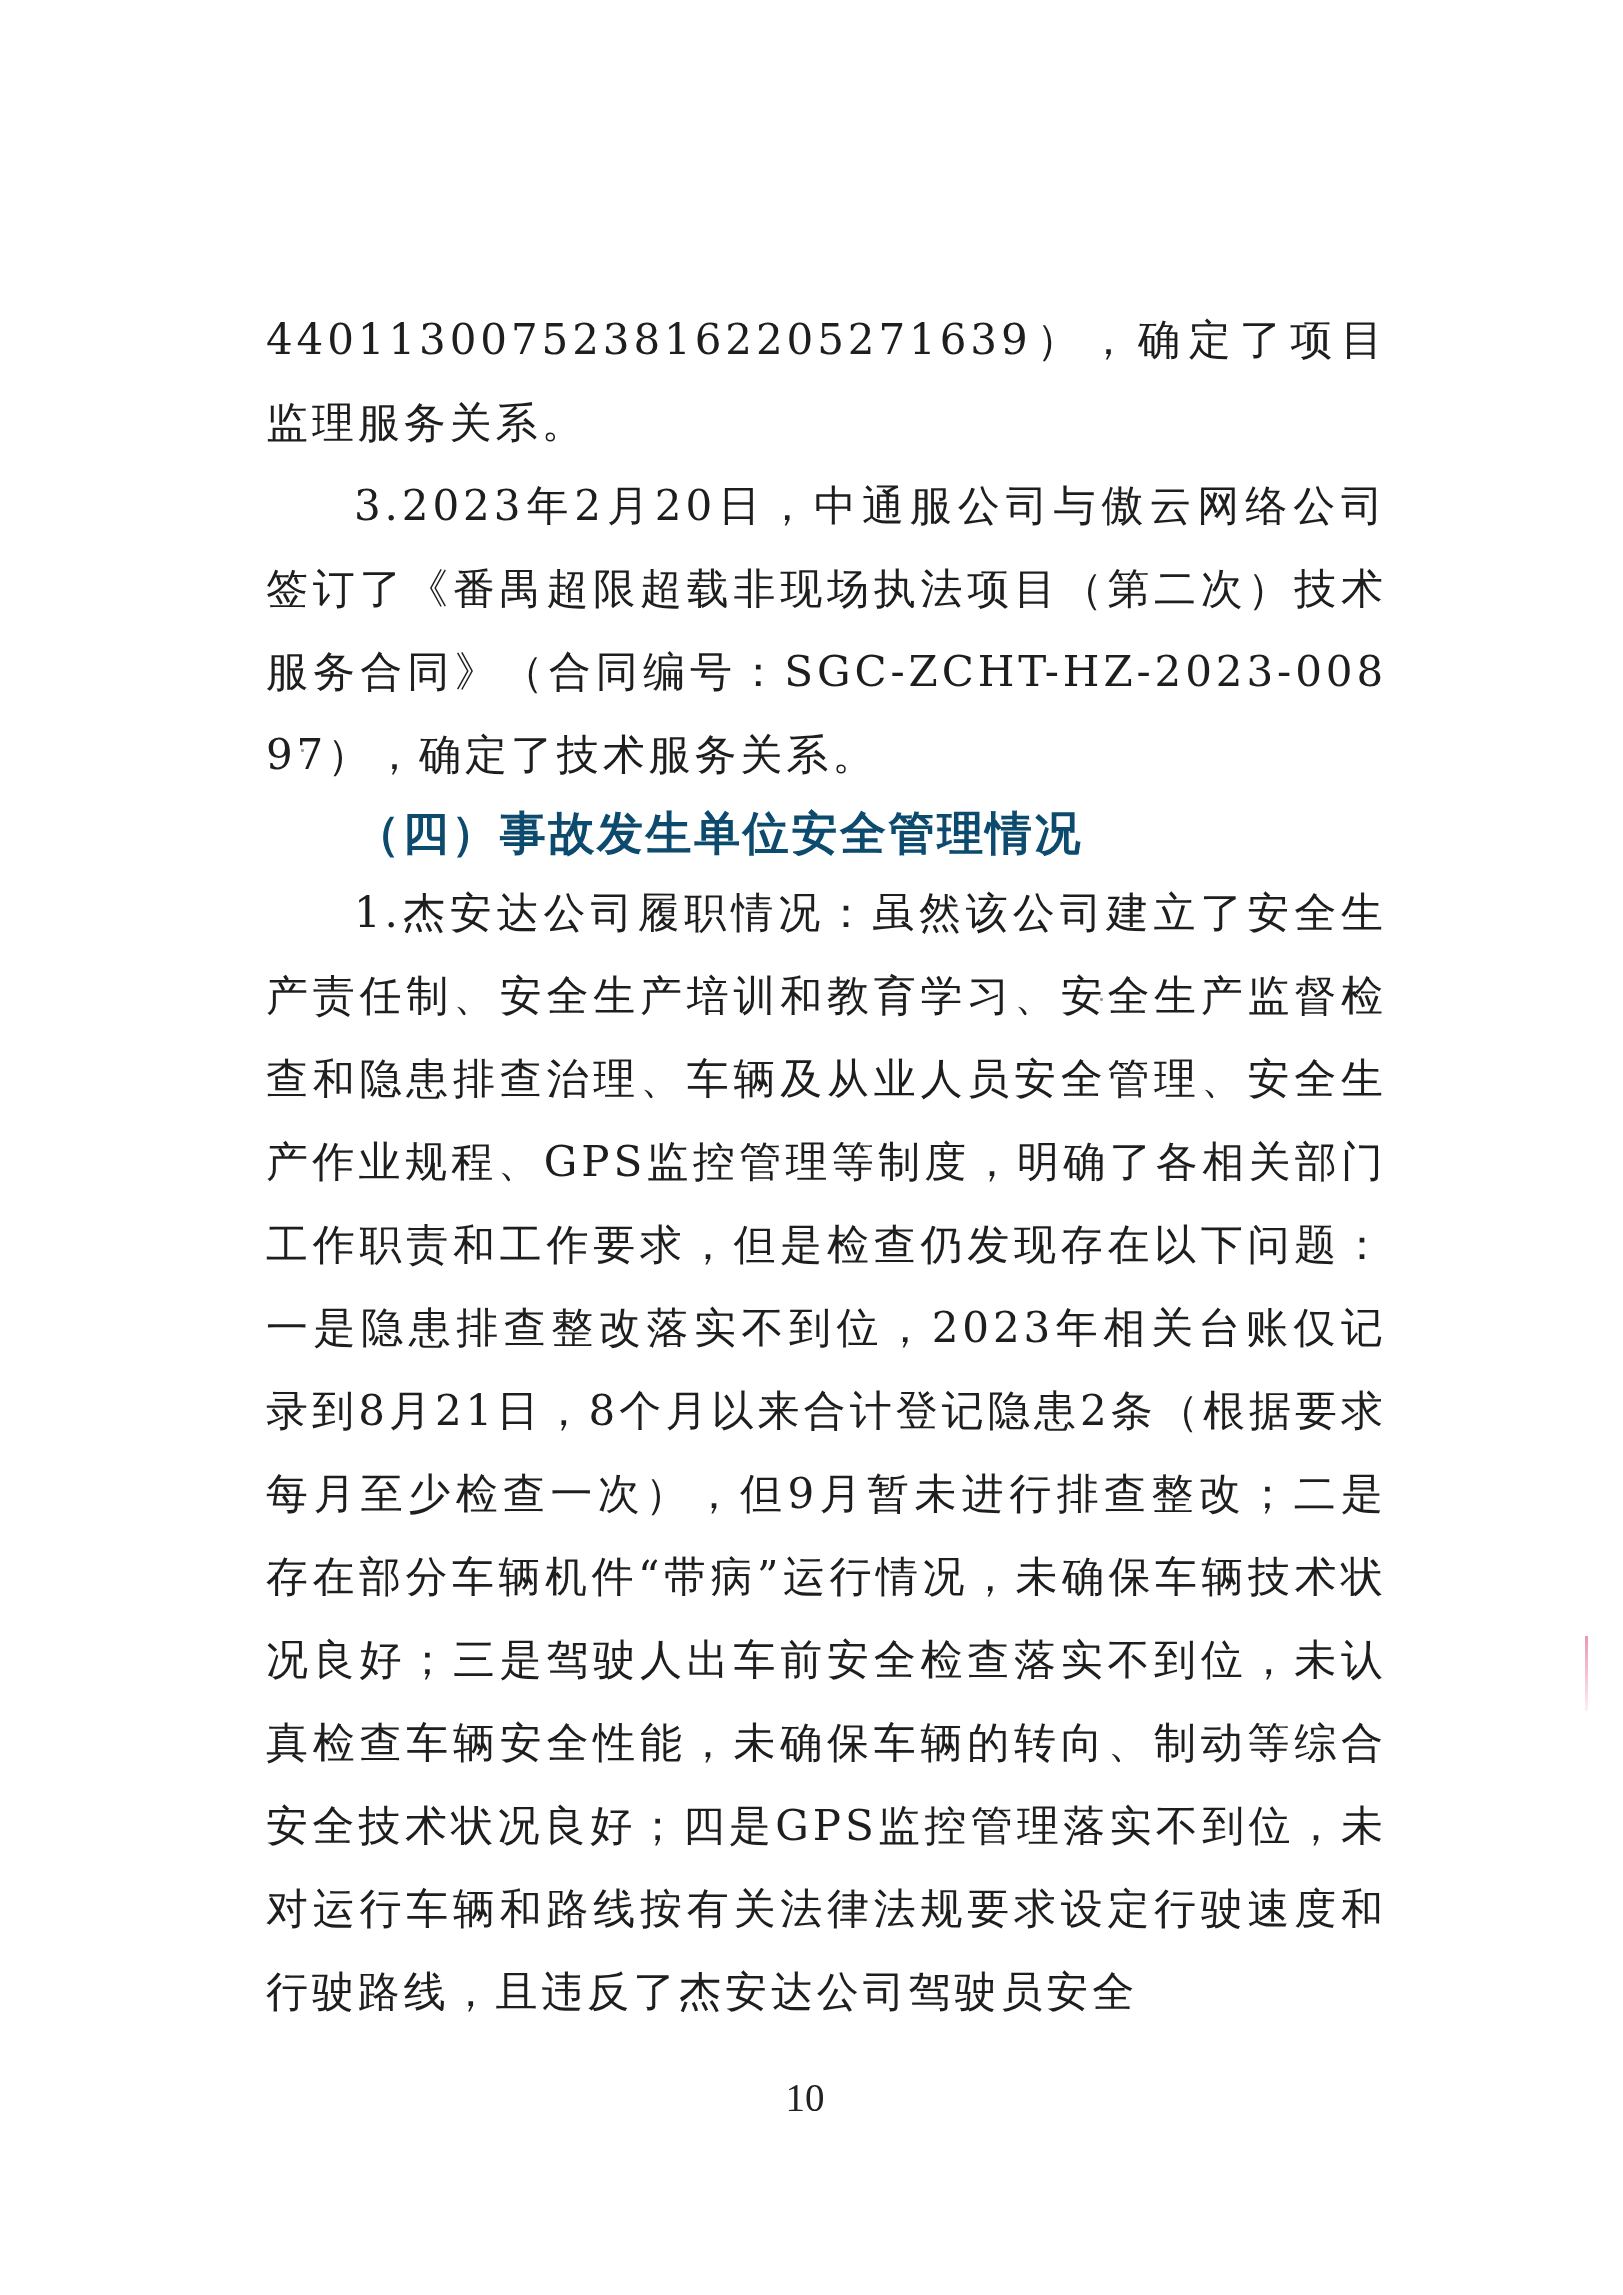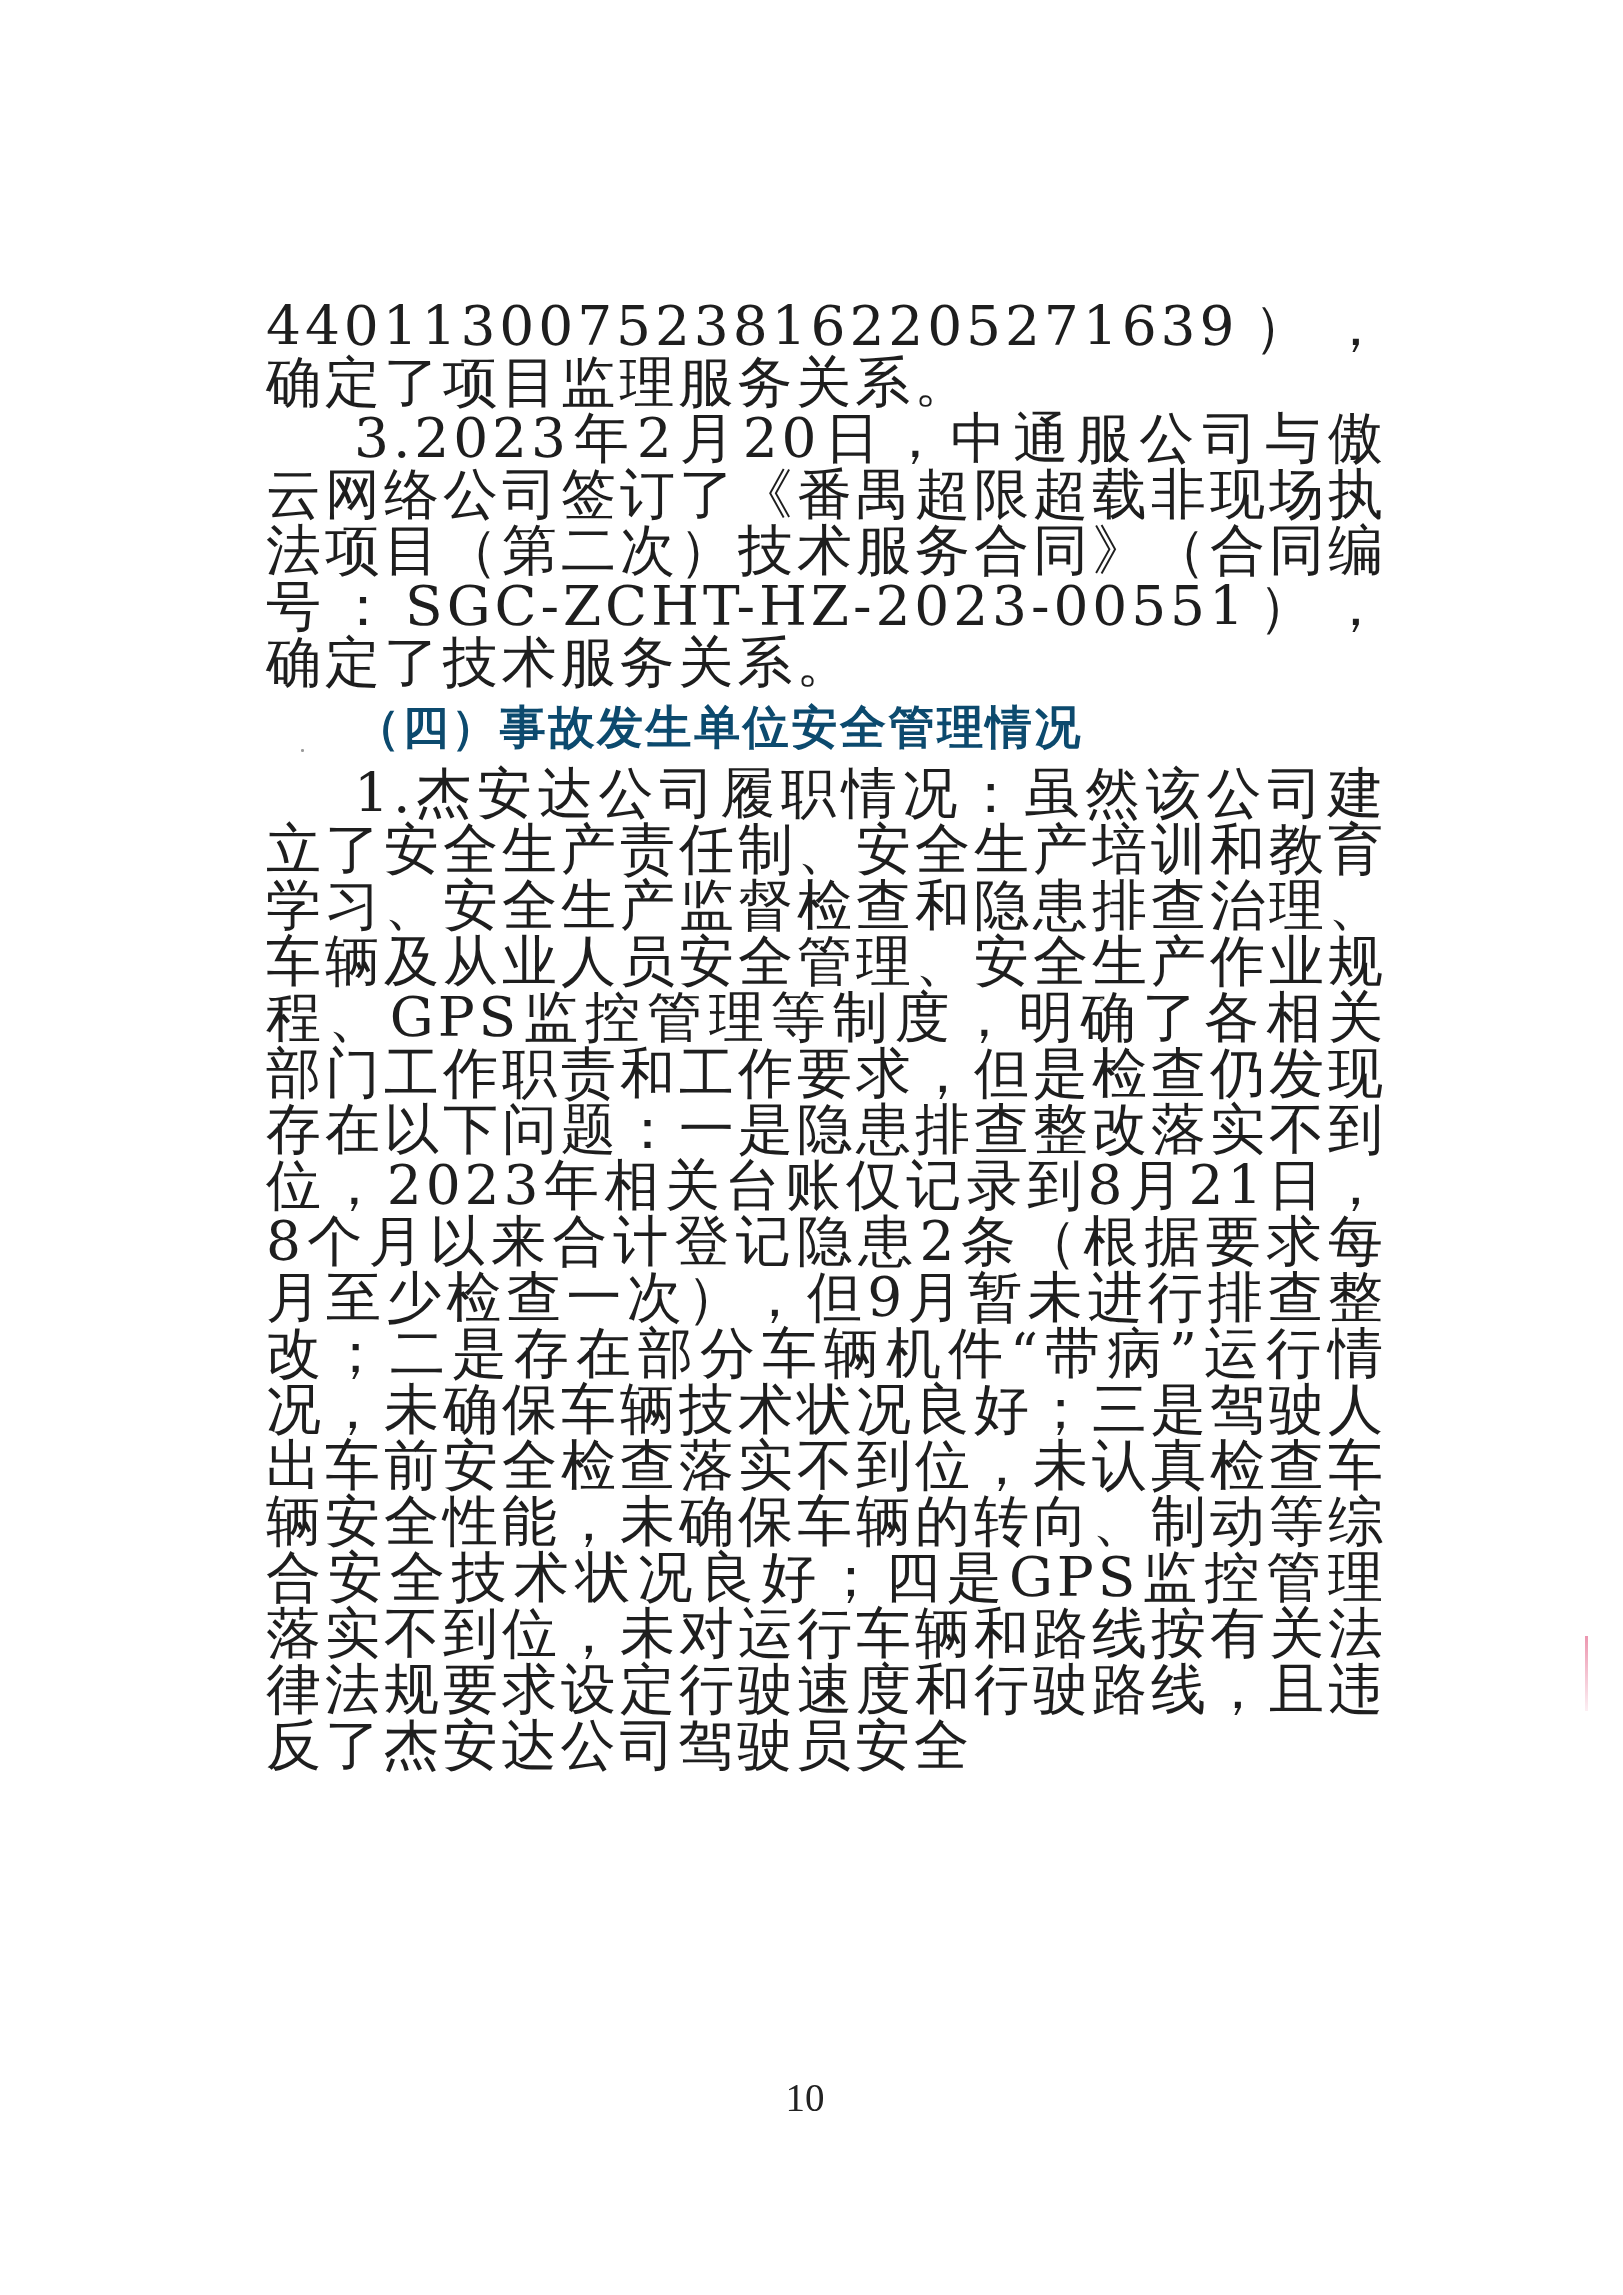--- a/index.html
+++ b/index.html
@@ -16,22 +16,22 @@
       color: #1e1e1e;
     }
     .page {
       position: absolute;
       left: 266px;
       top: 298px;
       width: 1121px;
     }
     .para {
       margin: 0;
-      font-size: 55px;
-      line-height: 56px;
+      font-size: 42px;
+      line-height: 83px;
       text-align: justify;
       text-align-last: left;
       letter-spacing: 3.9px;
       word-break: break-all;
     }
     .indent {
       text-indent: 88px;
     }
     .heading {
       margin: 0;
@@ -67,21 +67,21 @@
       height: 2.6px;
       border-radius: 50%;
       background: #9a9a9a;
     }
   </style>
 </head>
 <body>
 
 <div class="page">
   <p class="para">440113007523816220527163​9），确定了项目监理服务关系。</p>
-  <p class="para indent">3.2023年2月20日，中通服公司与傲云网络公司签订了《番禺超限超载非现场执法项目（第二次）技术服务合同》（合同编号：SGC-ZCHT-HZ-2023-00551），确定了技术服务关系。</p>
+  <p class="para indent">3.2023年2月20日，中通服公司与傲云网络公司签订了《番禺超限超载非现场执法项目（第二次）技术服务合同》（合同编号：SGC-ZCHT-HZ-2023-00897），确定了技术服务关系。</p>
   <p class="heading">（四）事故发生单位安全管理情况</p>
   <p class="para indent">1.杰安达公司履职情况：虽然该公司建立了安全生产责任制、安全生产培训和教育学习、安全生产监督检查和隐患排查治理、车辆及从业人员安全管理、安全生产作业规程、GPS监控管理等制度，明确了各相关部门工作职责和工作要求，但是检查仍发现存在以下问题：一是隐患排查整改落实不到位，2023年相关台账仅记录到8月21日，8个月以来合计登记隐患2条（根据要求每月至少检查一次），但9月暂未进行排查整改；二是存在部分车辆机件“带病”运行情况，未确保车辆技术状况良好；三是驾驶人出车前安全检查落实不到位，未认真检查车辆安全性能，未确保车辆的转向、制动等综合安全技术状况良好；四是GPS监控管理落实不到位，未对运行车辆和路线按有关法律法规要求设定行驶速度和行驶路线，且违反了杰安达公司驾驶员安全</p>
 </div>
 
 <div class="page-number">10</div>
 
 <div class="scan-mark"></div>
 <div class="speck" style="left:1100px;top:998px;"></div>
 <div class="speck" style="left:301px;top:749px;"></div>
 

